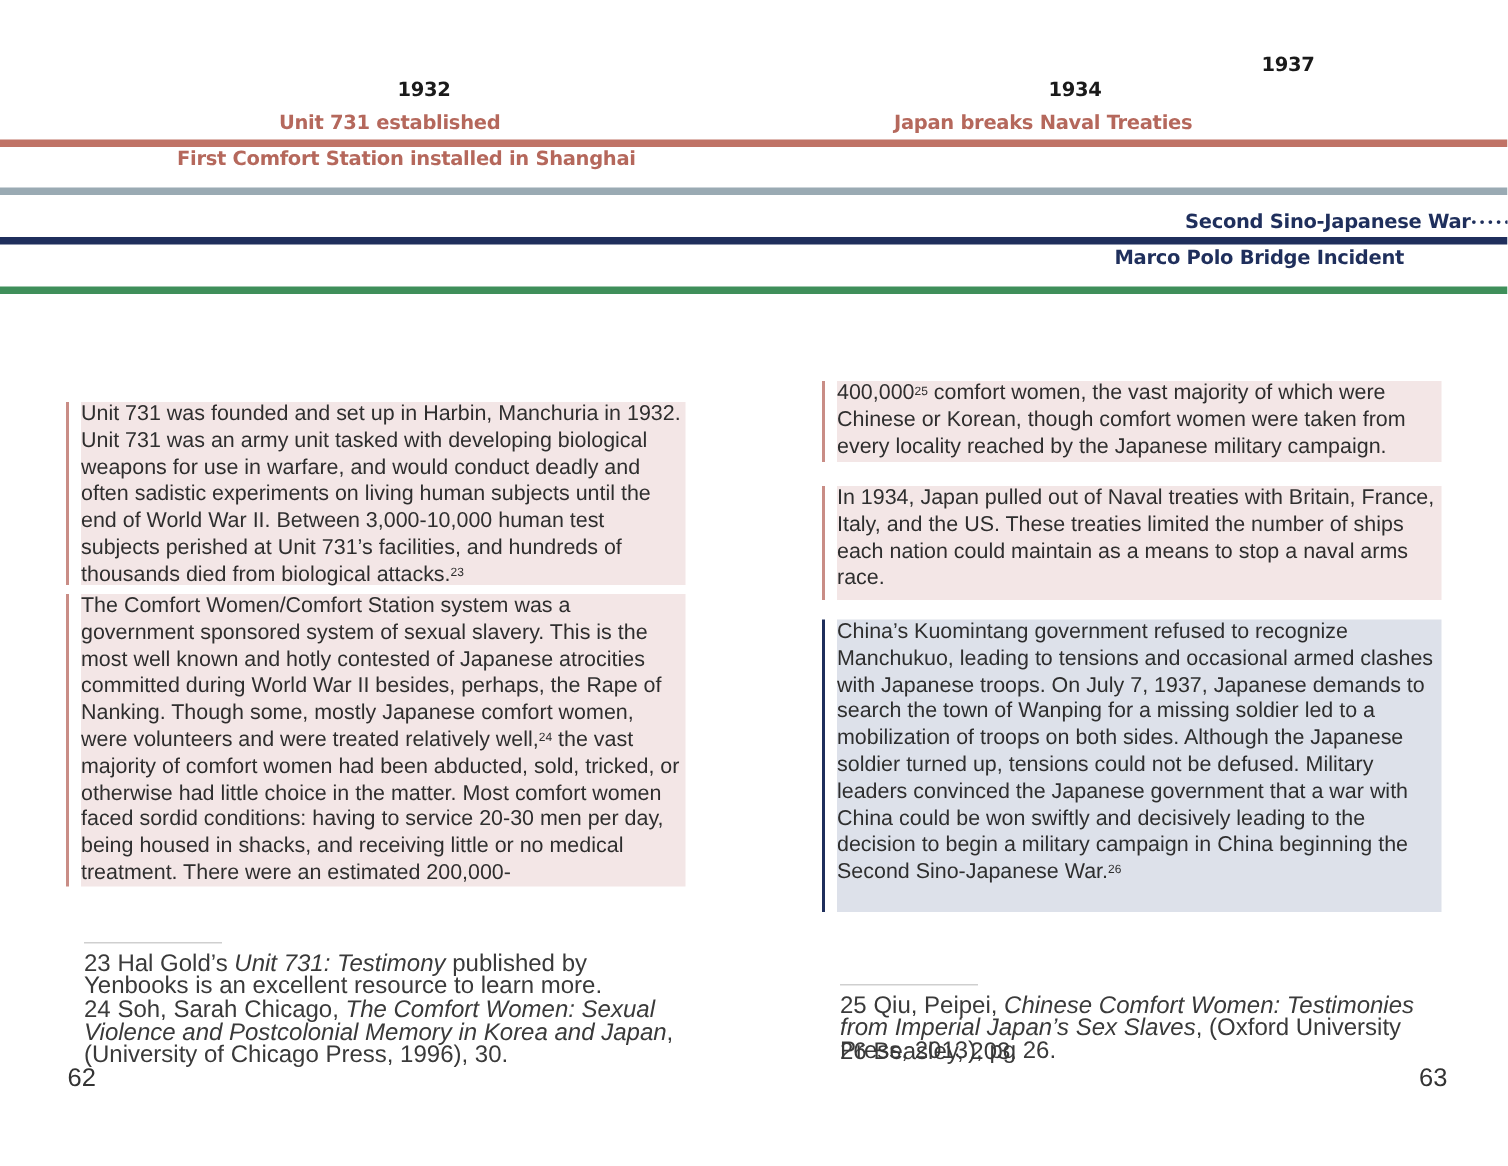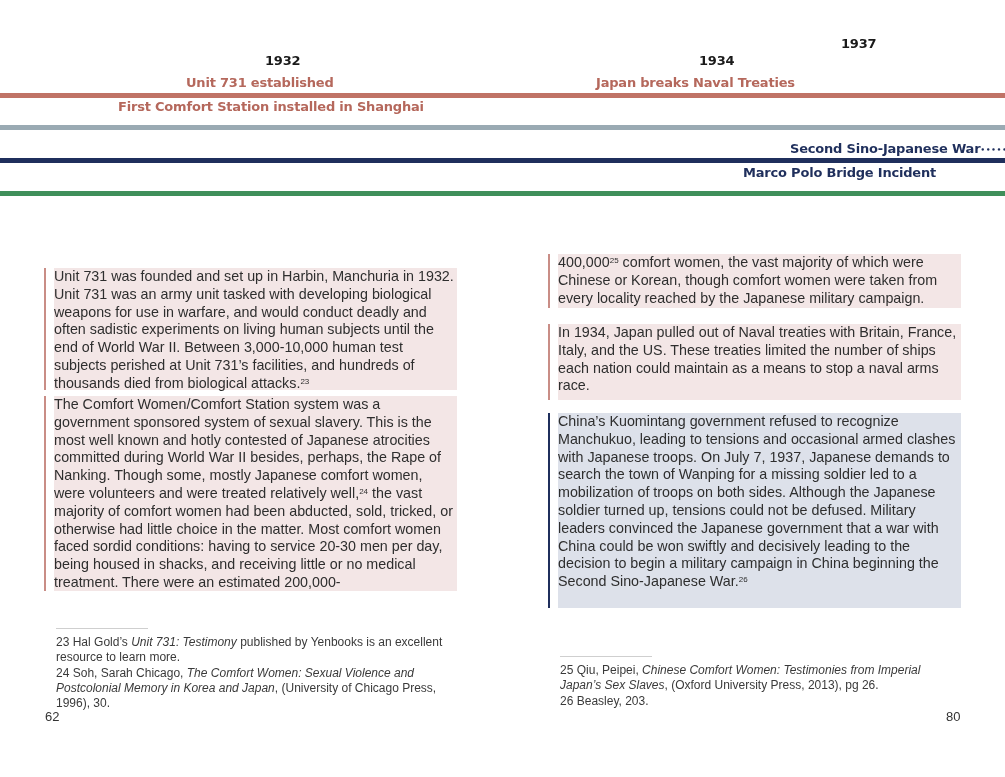--- a/index.html
+++ b/index.html
@@ -12,23 +12,23 @@
   .navy-lbl { color: #1f2f5c; }
   .line { position: absolute; left: 0; width: 1005px; height: 5px; }
 
   .para { position: absolute; font-size: 14.3px; line-height: 17.8px; color: #2e2e2e; padding-left: 10px; }
   .para .bg { position: absolute; left: 10px; top: 0; right: 0; bottom: 0; z-index: 0; }
   .para .bar { position: absolute; left: 0; top: 0; bottom: 0; width: 2px; }
   .para .txt { position: relative; z-index: 1; }
   sup { font-size: 8px; vertical-align: top; position: relative; top: -2px; }
 
   .fn-rule { position: absolute; height: 1px; background: #cfcfcf; width: 92px; }
-  .fn { position: absolute; font-size: 12px; line-height: 15px; color: #3a3a3a; }
+  .fn { position: absolute; font-size: 16px; line-height: 15px; color: #3a3a3a; }
   .fn i { font-style: italic; }
-  .pg { position: absolute; font-size: 13px; color: #333; }
+  .pg { position: absolute; font-size: 17px; color: #333; }
 </style>
 </head>
 <body>
 
 <div>
   <span class="tl-text year" style="left:233px; top:53px;">1932</span>
   <span class="tl-text year" style="left:667px; top:53px;">1934</span>
   <span class="tl-text year" style="left:809px; top:36px;">1937</span>
 
   <span class="tl-text red-lbl" style="left:186px; top:75px;">Unit 731 established</span>
@@ -91,14 +91,14 @@
     <div class="txt"><span>China’s Kuomintang government refused to recognize Manchukuo, leading to tensions and occasional armed clashes with Japanese troops. On July 7, 1937, Japanese demands to search the town of Wanping for a missing soldier led to a mobilization of troops on both sides. Although the Japanese soldier turned up, tensions could not be defused. Military leaders convinced the Japanese government that a war with China could be won swiftly and decisively leading to the decision to begin a military campaign in China beginning the Second Sino-Japanese War.</span><sup>26</sup></div>
   </div>
 
   <div class="fn-rule" style="left:560px; top:656px;"></div>
   <div class="fn" style="left:560px; top:663px; width:400px;">
     <span>25</span> <span>Qiu, Peipei, </span><i>Chinese Comfort Women: Testimonies from Imperial Japan’s Sex Slaves</i><span>, (Oxford University Press, 2013), pg 26.</span>
   </div>
   <div class="fn" style="left:560px; top:694px; width:400px;">
     <span>26</span> <span>Beasley, 203.</span>
   </div>
-  <div class="pg" style="left:946px; top:709px;">80</div>
+  <div class="pg" style="left:946px; top:709px;">63</div>
 </div>
 
 </body></html>

